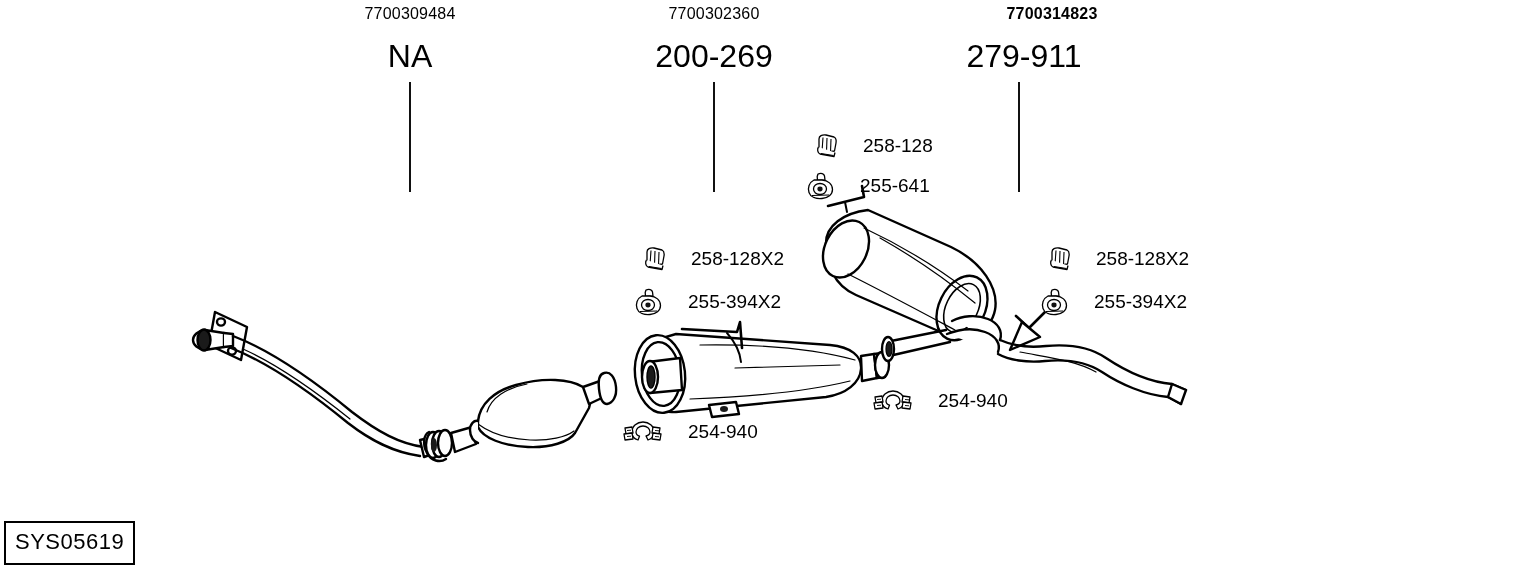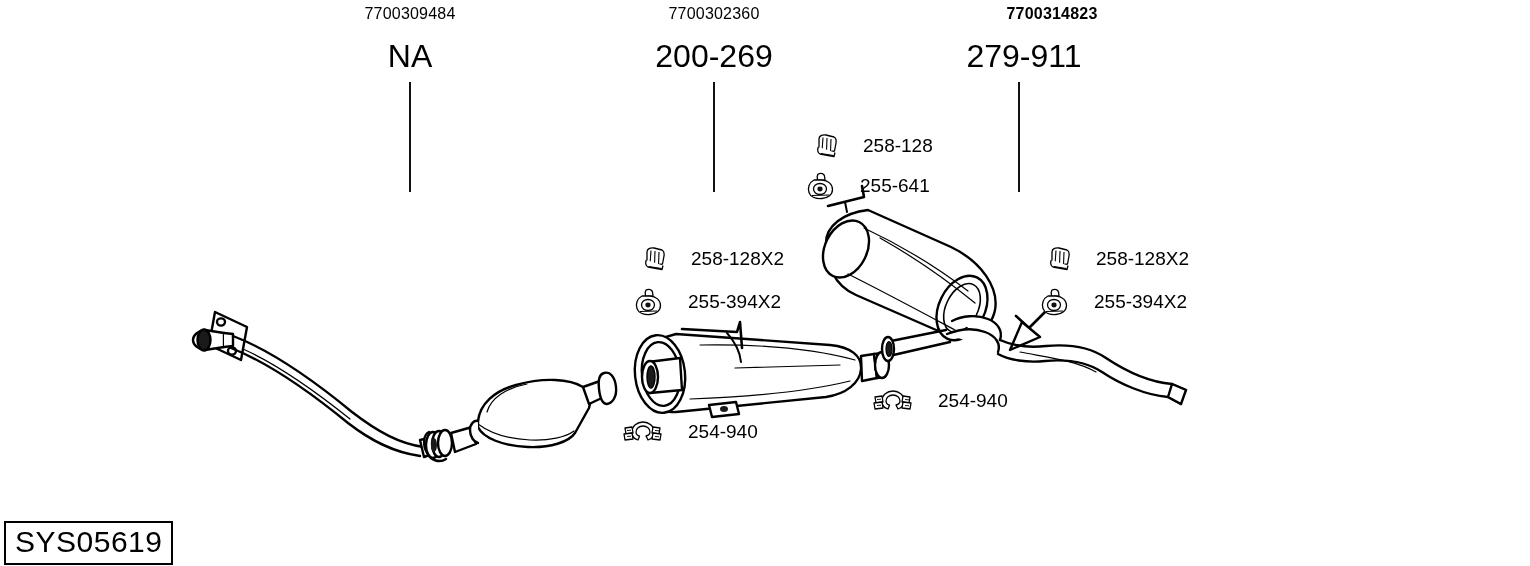--- a/index.html
+++ b/index.html
@@ -66,21 +66,21 @@
   
   #syscode-box {
     position: absolute;
     left: 4px;
     top: 521px;
     border: 2px solid #000000;
     padding: 2px 9px 4px 9px;
     background: #ffffff;
   }
   #syscode-box .syscode-text {
-    font-size: 30px;
+    font-size: 22px;
     line-height: 34px;
     letter-spacing: 0.5px;
     white-space: nowrap;
   }
 
   
   #drawing {
     position: absolute;
     left: 0;
     top: 0;

